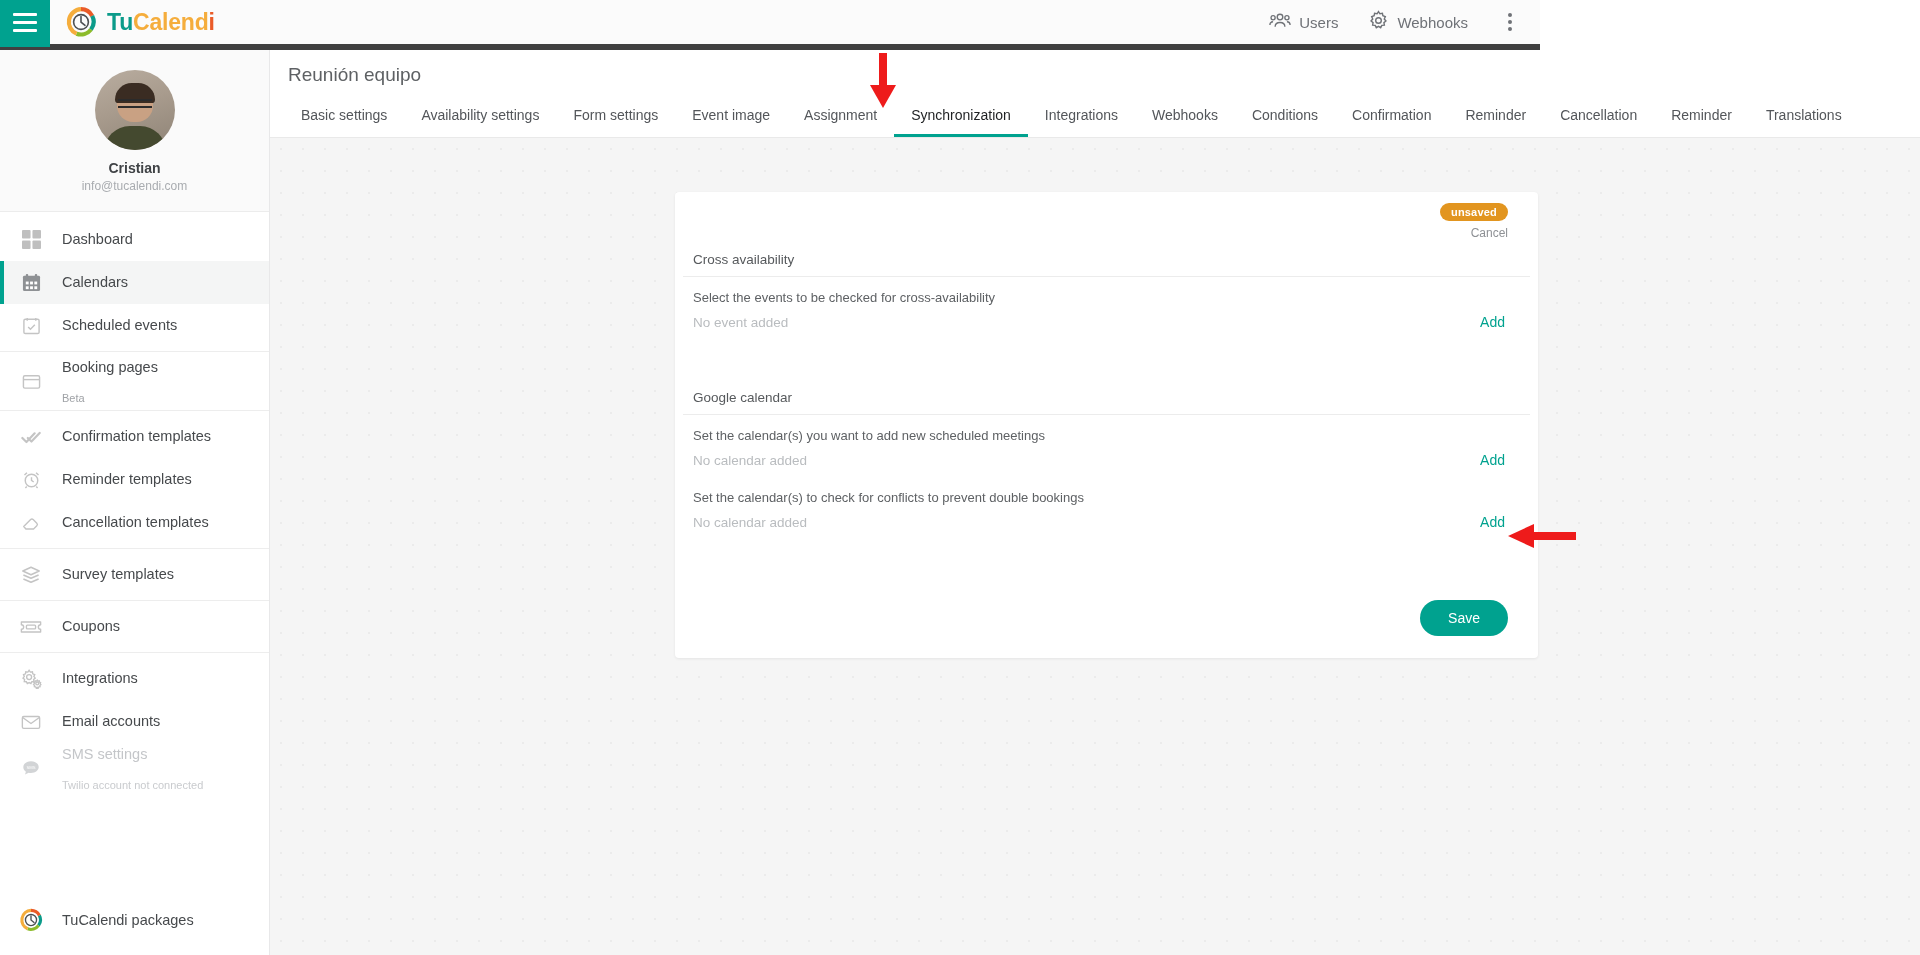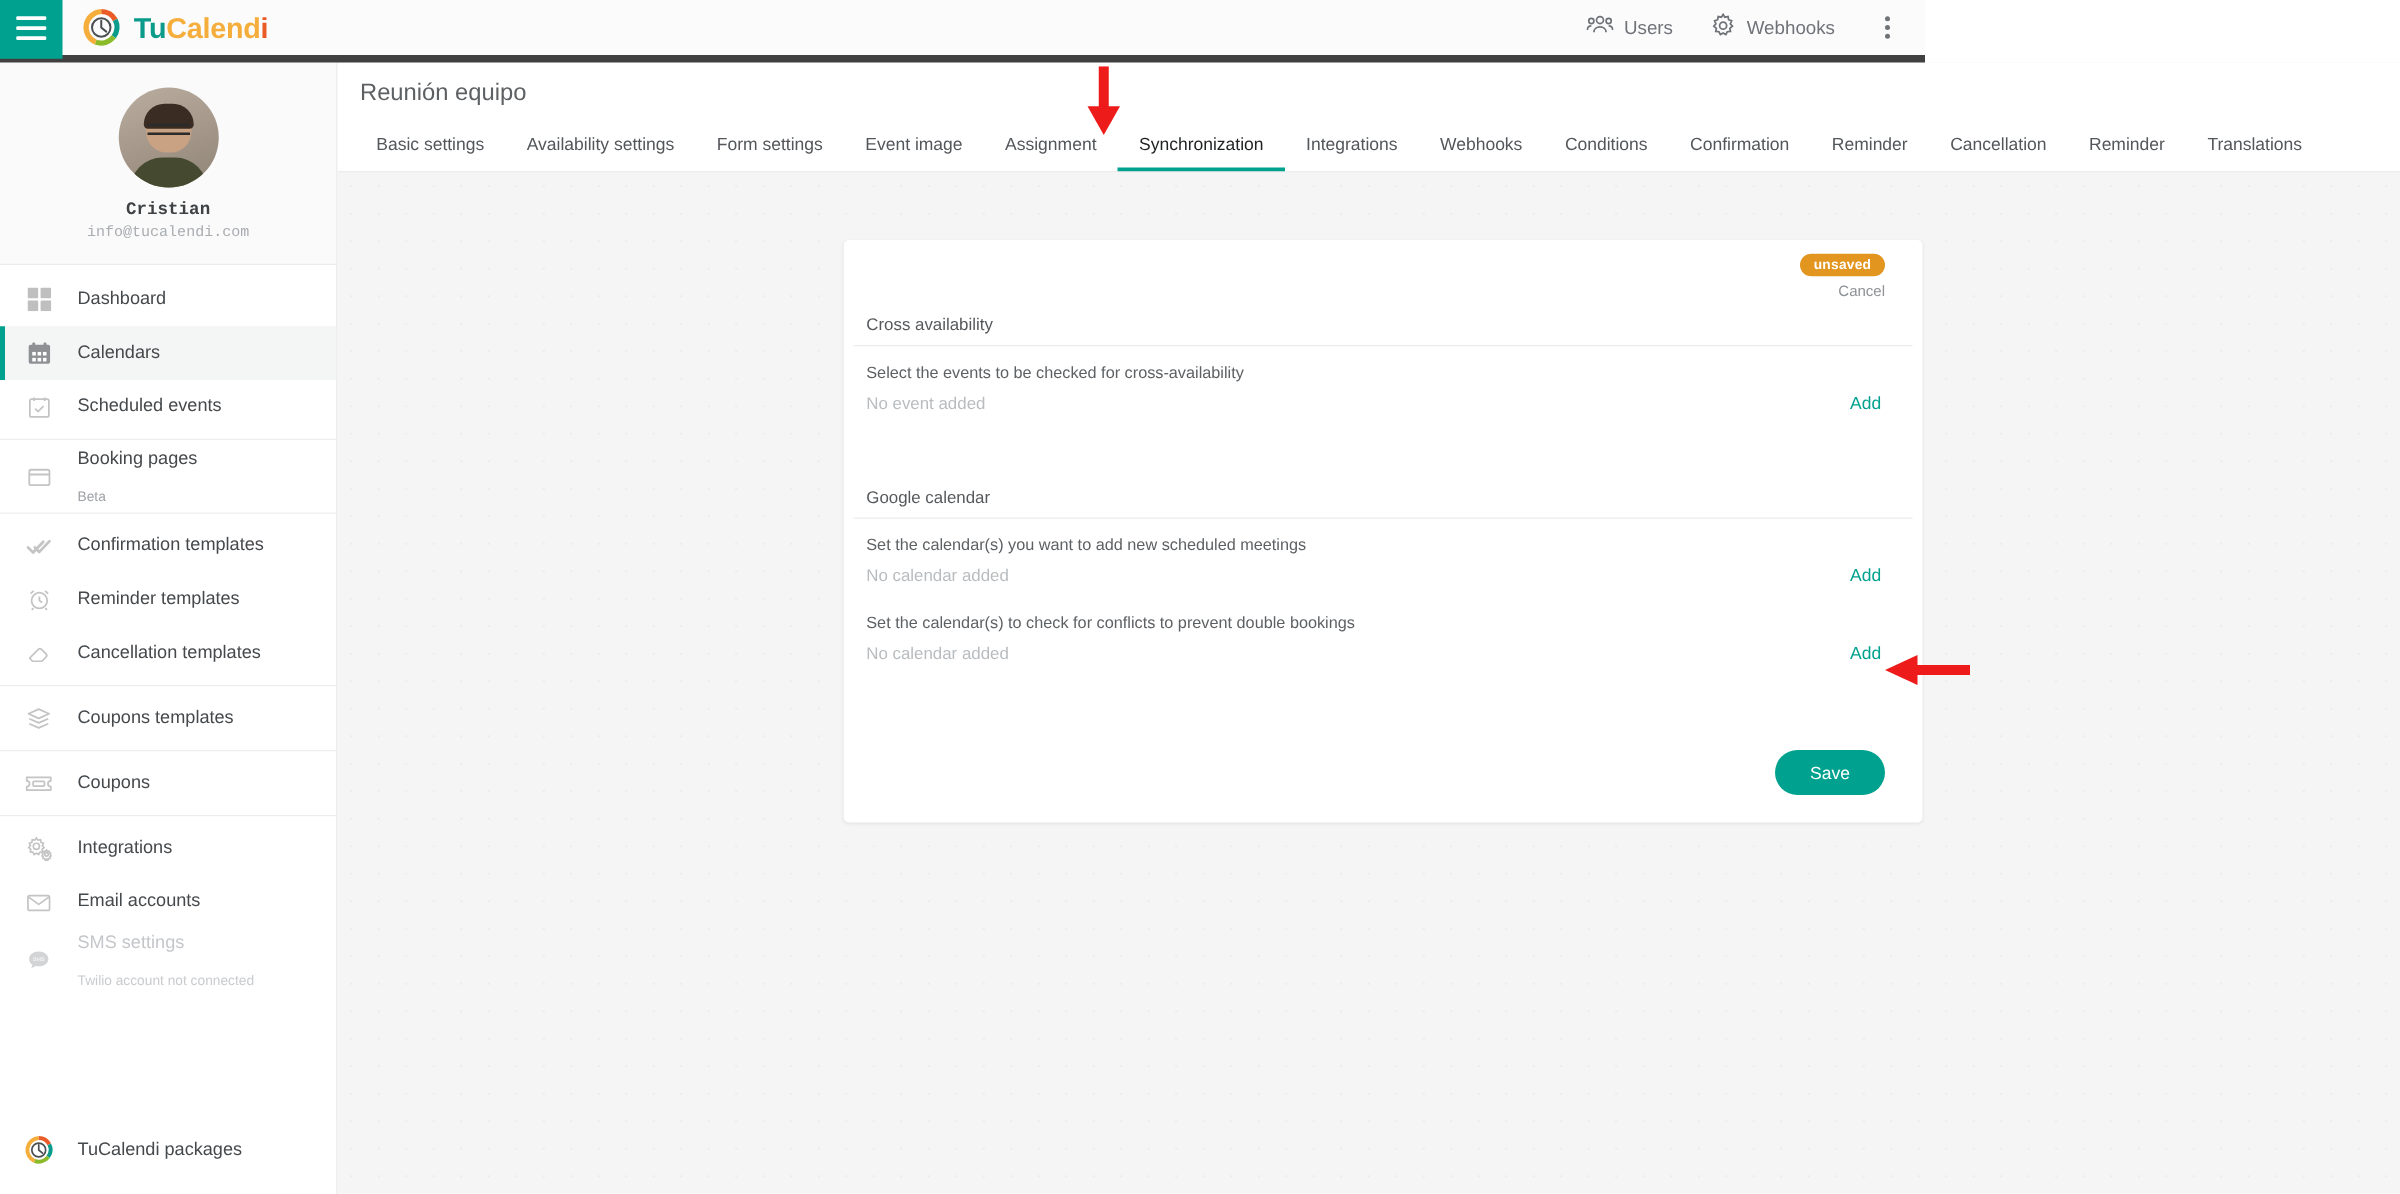--- a/index.html
+++ b/index.html
@@ -40,21 +40,20 @@
 
   
   .sidebar {
     position: absolute; top: 50px; left: 0; width: 270px; height: 905px;
     background: #ffffff; border-right: 1px solid #e8e8e9;
     overflow: hidden;
   }
   .profile {
     background: #fafafa; padding: 20px 0 18px; text-align: center;
     border-bottom: 1px solid #ececec;
-    font-family: Liberation Mono, monospace;
   }
   .avatar {
     width: 80px; height: 80px; border-radius: 50%; margin: 0 auto 10px;
     background: linear-gradient(160deg,#b9ada0 0%, #a89b8d 45%, #8e8376 100%);
     position: relative; overflow: hidden;
   }
   .avatar .head { position:absolute; left:50%; top:20%; transform:translateX(-50%);
       width:36px; height:36px; border-radius:50% 50% 45% 45%; background:#c9a183;}
   .avatar .hair { position:absolute; left:50%; top:16%; transform:translateX(-50%);
       width:40px; height:20px; border-radius:20px 20px 4px 4px; background:#3a2c22;}
@@ -300,21 +299,21 @@
 
     <div class="navgroup">
       <div class="navitem">
         <span class="navicon">
           <svg width="20" height="20" viewBox="0 0 20 20" fill="none" stroke="#c4c4c4" stroke-width="1.5" stroke-linejoin="round">
               <path d="M10 2.3L18.2 6 10 9.7 1.8 6z"></path>
               <path d="M2.4 10L10 13.3 17.6 10"></path>
               <path d="M2.4 14L10 17.3 17.6 14"></path>
             </svg>
         </span>
-        <span class="navlabel">Coupons templates</span>
+        <span class="navlabel">Survey templates</span>
       </div>
     </div>
 
     <div class="navgroup">
       <div class="navitem">
         <span class="navicon">
           <svg width="22" height="18" viewBox="0 0 24 18" fill="none" stroke="#c4c4c4" stroke-width="1.5" stroke-linejoin="round">
               <path d="M1.5 3.5h21v3a2.5 2.5 0 0 0 0 5v3h-21v-3a2.5 2.5 0 0 0 0-5z"></path>
               <rect x="7" y="7" width="10" height="4" rx="1"></rect>
             </svg>

